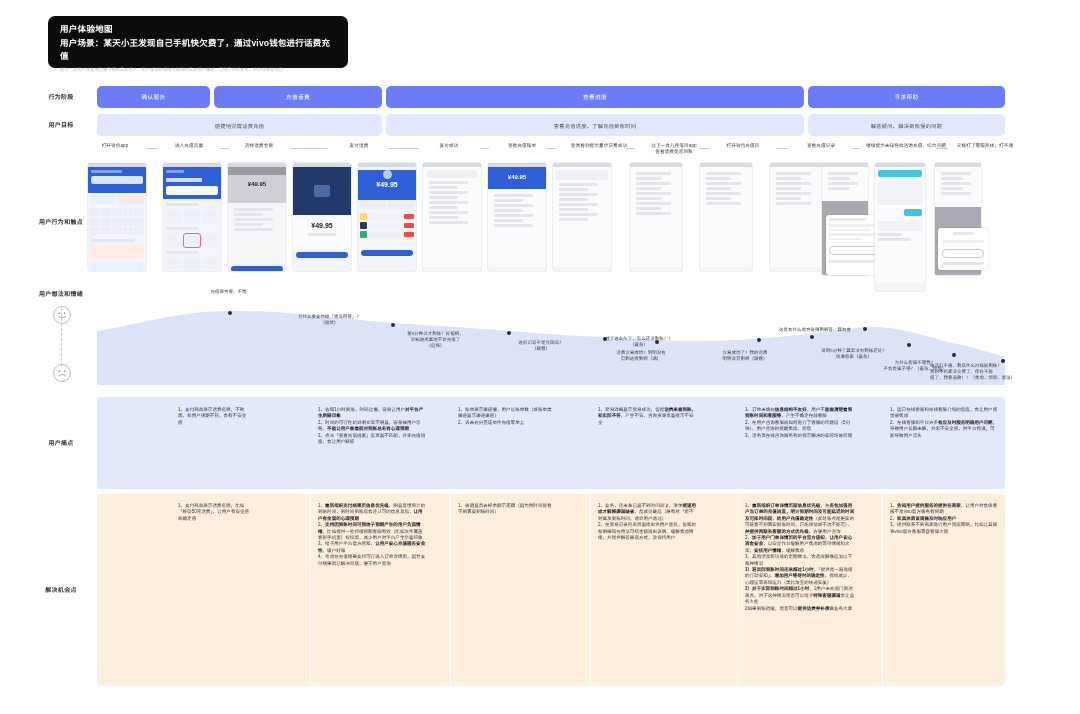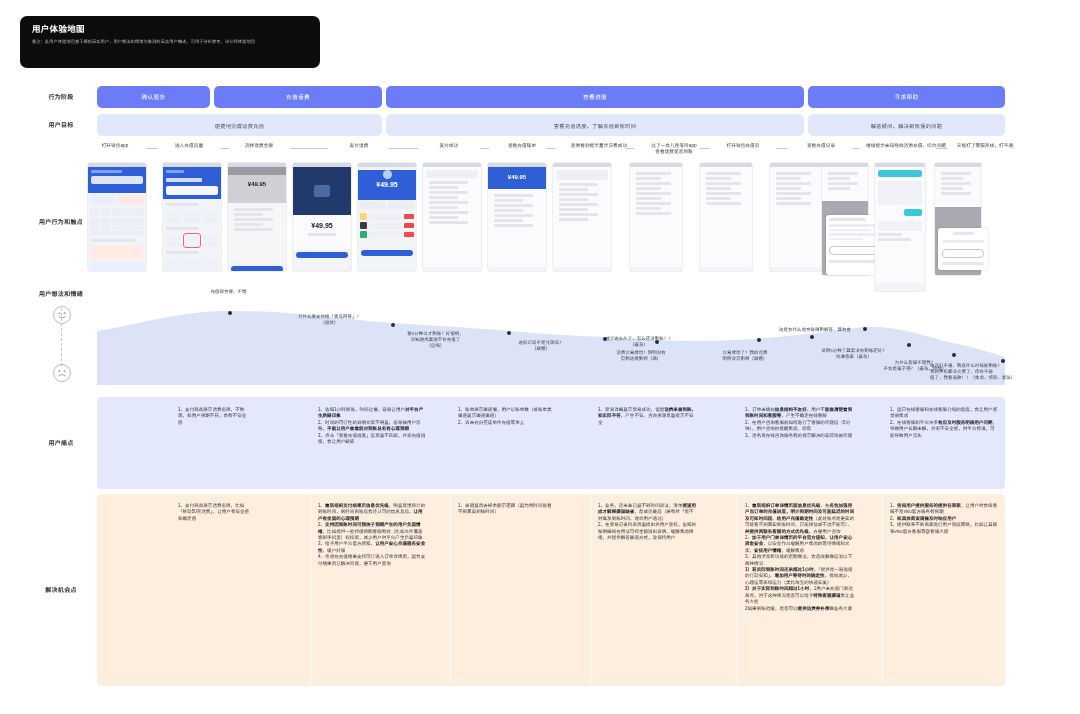--- a/index.html
+++ b/index.html
@@ -9,21 +9,21 @@
     background:#ffffff;
     font-family:"Liberation Sans","DejaVu Sans",sans-serif;
     color:#2b2b33;
     overflow:hidden;
     position:relative;
   }
   .canvas{position:relative;width:1080px;height:714px;}
 
   
   .header{
-    position:absolute;left:20px;top:16px;width:300px;height:52px;
+    position:absolute;left:48px;top:16px;width:300px;height:52px;
     background:#0c0c0e;border-radius:7px;
     padding:7px 12px;box-sizing:border-box;color:#fff;
   }
   .header .h-title{font-size:8.5px;font-weight:bold;line-height:12px;letter-spacing:.3px;}
   .header .h-sub{font-size:8.5px;font-weight:bold;line-height:13px;margin-top:2px;letter-spacing:.2px;}
   .header .h-note{font-size:4.2px;line-height:7px;margin-top:3px;color:#b9b9bd;letter-spacing:.1px;}
 
   
   .rowlabel{
     position:absolute;left:25px;width:72px;
@@ -102,20 +102,21 @@
   .celltxt b{font-weight:bold;color:#1e1e26;}
   .divline{position:absolute;width:1px;background:#ffffff;opacity:.9;}
 </style>
 </head>
 <body>
 
 <div class="canvas">
 
   <div class="header">
     <div class="h-title">用户体验地图</div>
+    <div class="h-sub">用户场景：某天小王发现自己手机快欠费了，通过vivo钱包进行话费充值</div>
     <div class="h-note">备注：此用户体验地图基于模拟真实用户，用户想法和情绪为推测的真实用户描述，可用于分析参考，设计师体验地图</div>
   </div>
 
   <div class="rowlabel" style="top:92px">行为阶段</div>
   <div class="rowlabel" style="top:120px">用户目标</div>
   <div class="rowlabel" style="top:217px">用户行为和触点</div>
   <div class="rowlabel" style="top:289px">用户想法和情绪</div>
   <div class="rowlabel" style="top:438px">用户痛点</div>
   <div class="rowlabel" style="top:585px">解决机会点</div>
 

